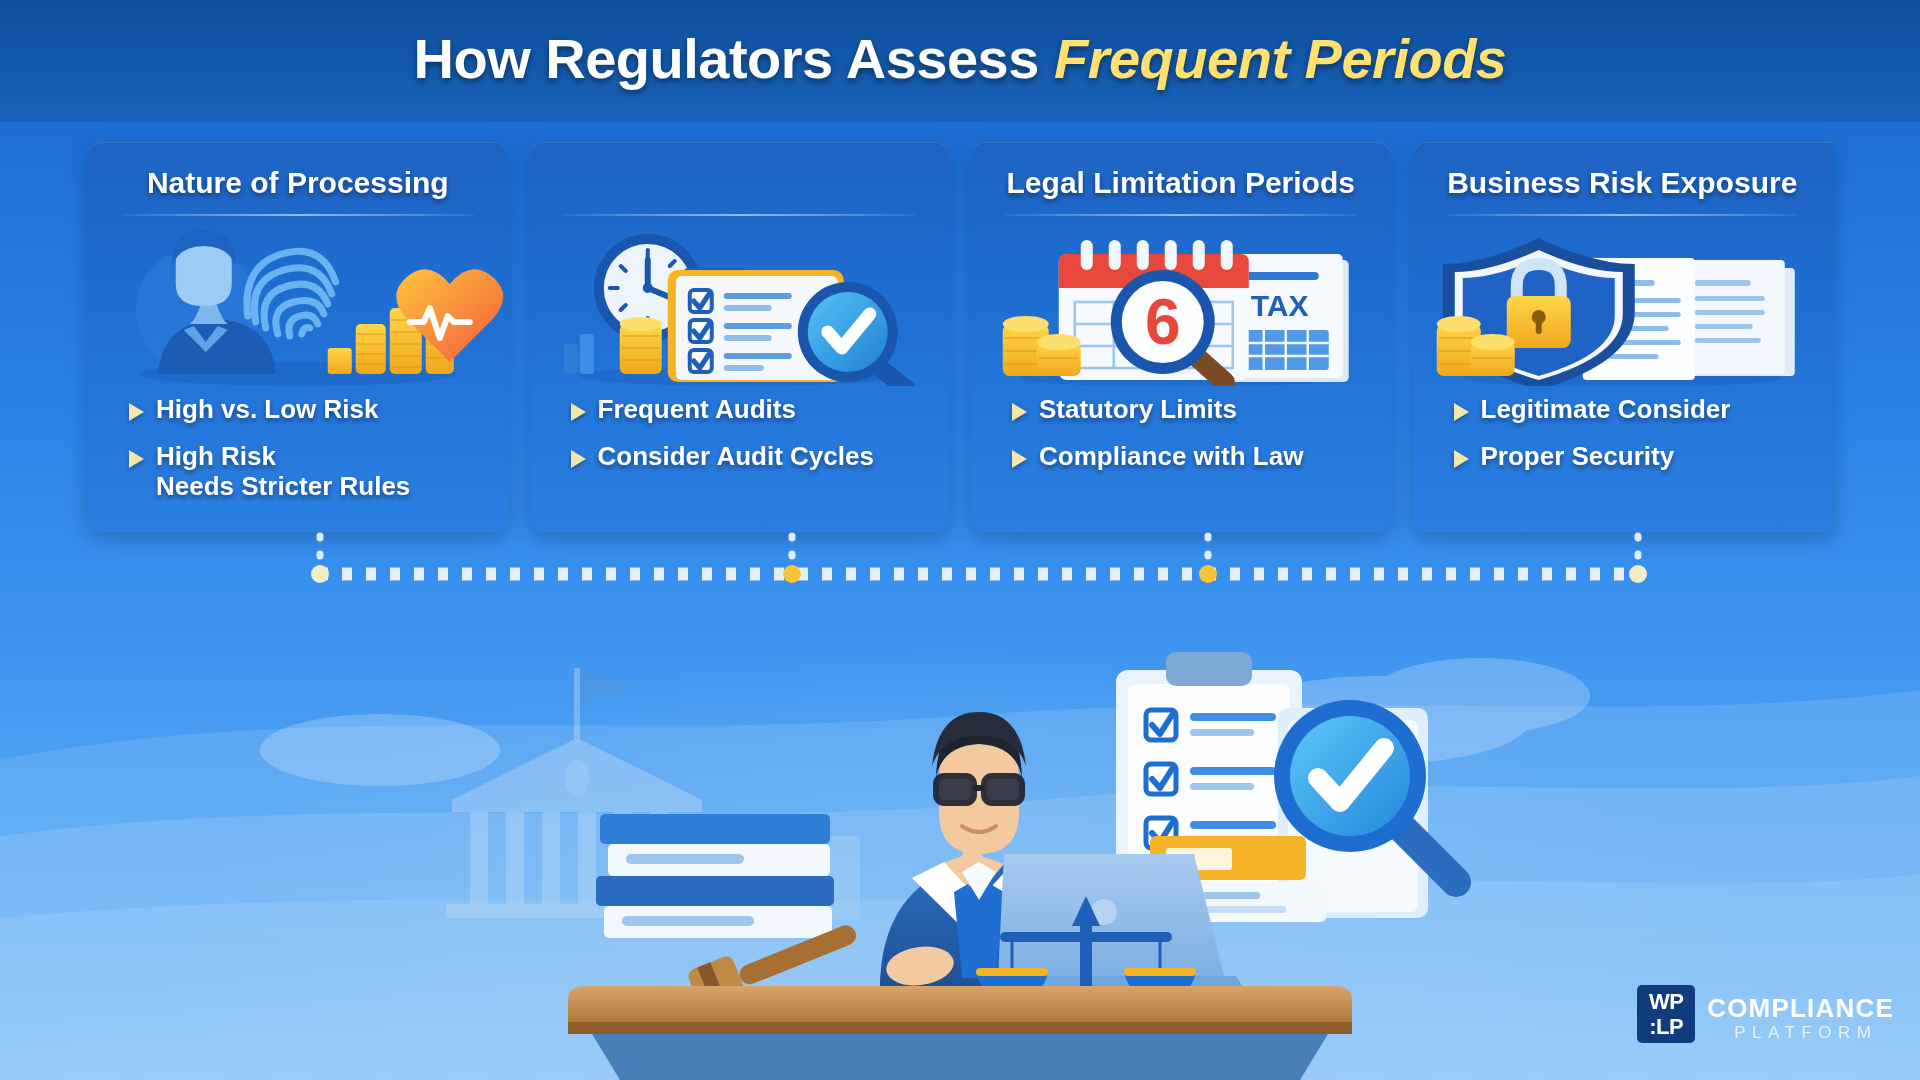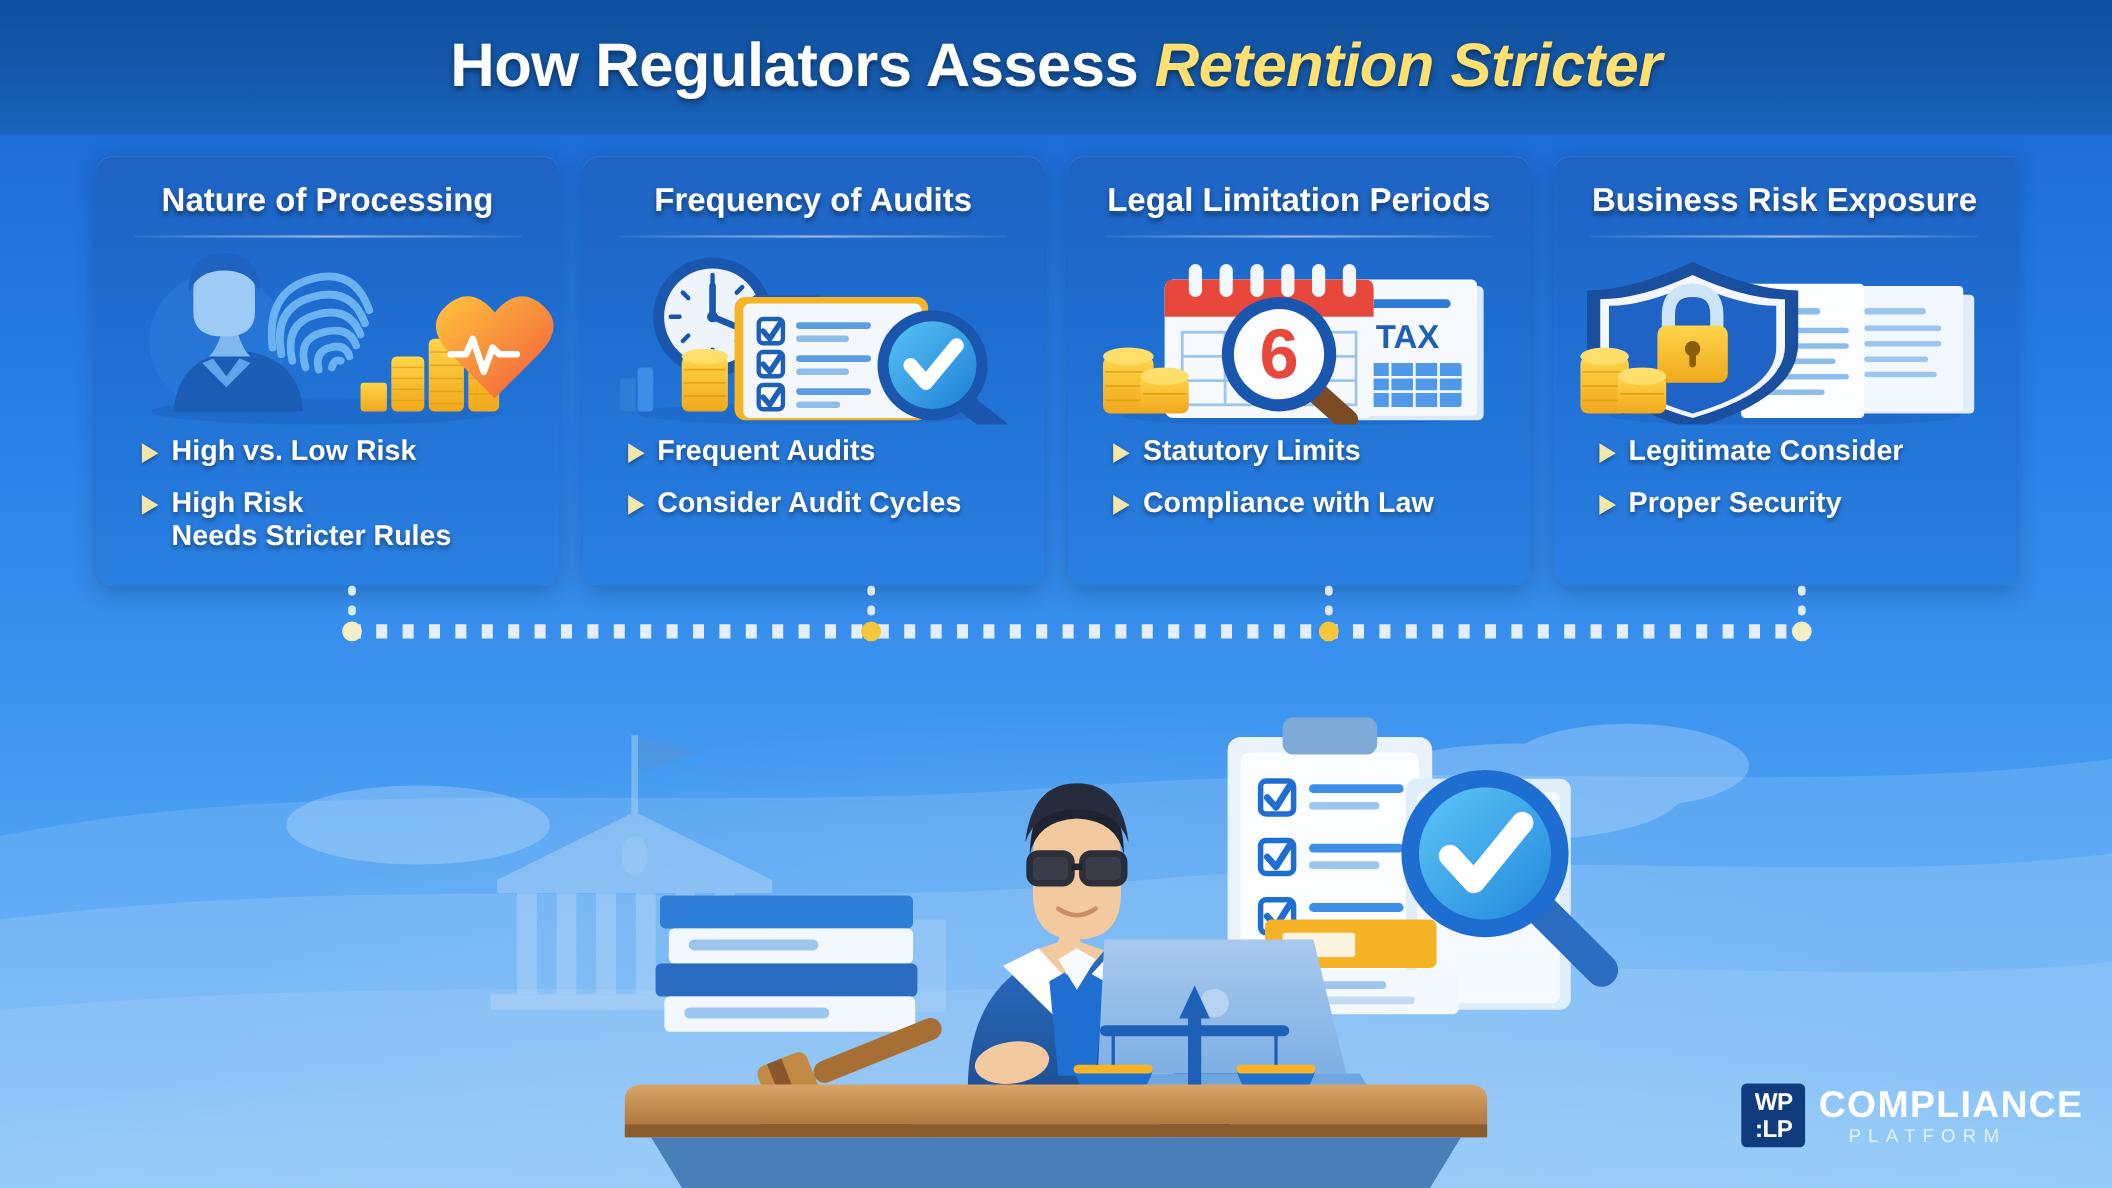--- a/index.html
+++ b/index.html
@@ -62,21 +62,21 @@
   .scene{ position:absolute; left:0; top:600px; width:1920px; height:480px; }
   
   .logo{ position:absolute; right:26px; bottom:37px; display:flex; align-items:flex-end; gap:12px; }
   .logo-mark{
     width:58px;height:58px;border-radius:5px;background:#103b7d;
     display:flex;flex-direction:column;align-items:center;justify-content:center;
     color:#fff;font-weight:700;line-height:1;
   }
   .logo-mark .l1{ font-size:22px; letter-spacing:-.5px;}
   .logo-mark .l2{ font-size:22px; letter-spacing:-.5px; margin-top:3px;}
-  .logo-txt .t1{ color:#fff; font-size:34px; font-weight:700; letter-spacing:1.2px; line-height:1.05;margin-top:15px;}
+  .logo-txt .t1{ color:#fff; font-size:26px; font-weight:700; letter-spacing:1.2px; line-height:1.05;margin-top:15px;}
   .logo-txt .t2{ color:#e8f2ff; font-size:17px; font-weight:400; letter-spacing:6.5px; line-height:1.2;margin-left:27px;}
 </style>
 </head>
 <body>
 
 <div id="stage">
 
   <svg style="position:absolute;left:0;top:0;width:1920px;height:1080px;" viewBox="0 0 1920 1080">
     <defs>
       <linearGradient id="wv" x1="0" y1="0" x2="0" y2="1">
@@ -90,21 +90,21 @@
     </defs>
     <ellipse cx="960" cy="1040" rx="1100" ry="330" fill="url(#glow)"></ellipse>
     <path d="M0 760 C 300 700 620 742 960 716 C 1320 688 1650 726 1920 690 L1920 1080 L0 1080 Z" fill="url(#wv)" opacity=".55"></path>
     <path d="M0 836 C 360 790 700 832 1040 800 C 1380 768 1680 806 1920 776 L1920 1080 L0 1080 Z" fill="#ffffff" opacity=".12"></path>
     <path d="M0 918 C 420 880 760 916 1120 890 C 1450 866 1720 898 1920 874 L1920 1080 L0 1080 Z" fill="#ffffff" opacity=".10"></path>
   </svg>
 
   <div class="header-band"></div>
   <div class="title">
     <span class="w">How Regulators Assess</span>
-    <span class="y">Retention Stricter</span>
+    <span class="y">Frequent Periods</span>
   </div>
 
   <div class="cards">
 
     <div class="card c1">
       <div class="card-title">Nature of Processing</div>
       <div class="card-rule"></div>
       <div class="card-art">
         <svg viewBox="0 0 400 162" width="100%" height="100%" preserveAspectRatio="xMidYMid meet">
           <defs>
@@ -178,21 +178,20 @@
         </div>
         <div class="bullet">
           <span class="tri"></span>
           <span class="btext" style="white-space:pre-line">High Risk
 Needs Stricter Rules</span>
         </div>
       </div>
     </div>
 
     <div class="card c2">
-      <div class="card-title">Frequency of Audits</div>
       <div class="card-rule"></div>
       <div class="card-art">
         <svg viewBox="0 0 400 162" width="100%" height="100%" preserveAspectRatio="xMidYMid meet">
           <defs>
             <linearGradient id="goldB" x1="0" y1="0" x2="0" y2="1">
               <stop offset="0%" stop-color="#ffd54a"></stop>
                 <stop offset="100%" stop-color="#f0a81c"></stop>
             </linearGradient>
             <linearGradient id="lensB" x1="0" y1="0" x2="1" y2="1">
               <stop offset="0%" stop-color="#56c2f5"></stop>

